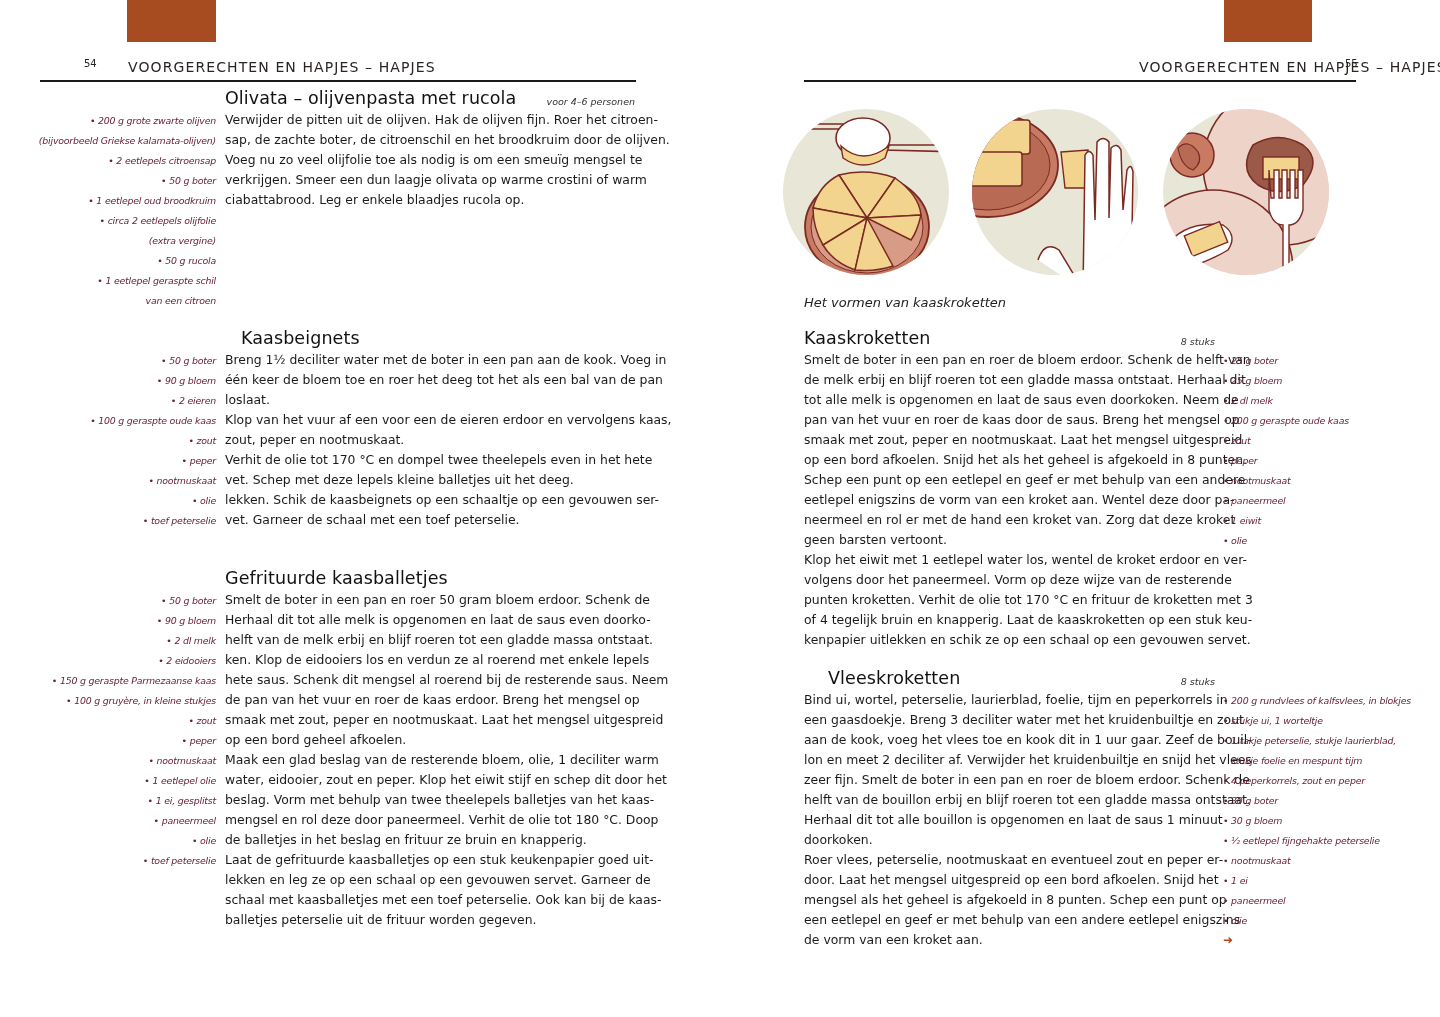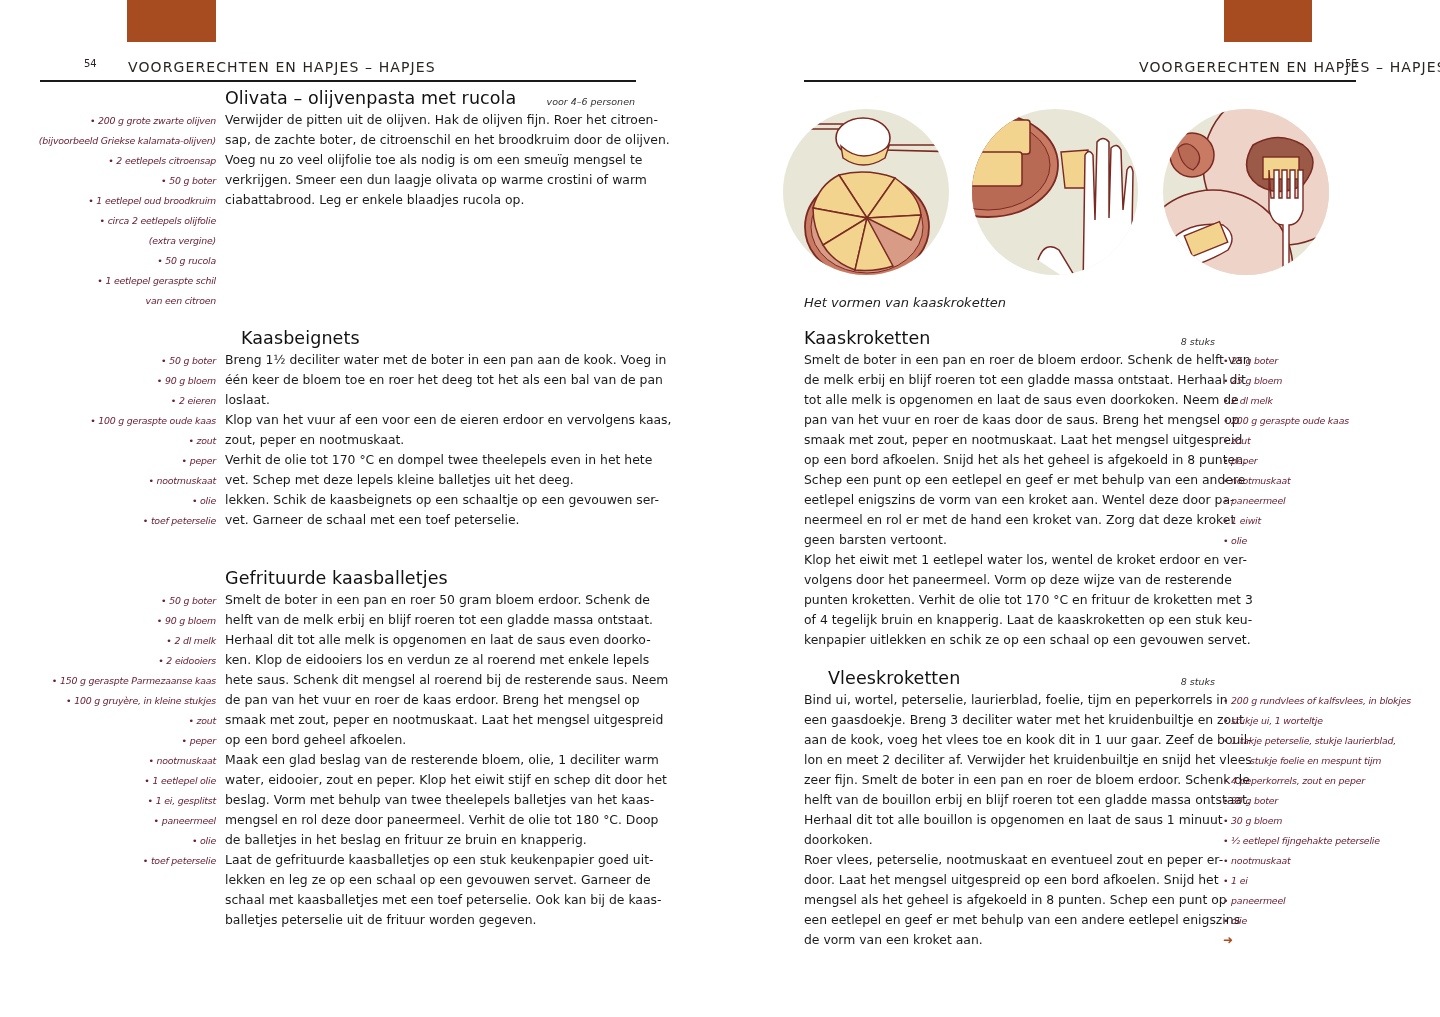--- a/index.html
+++ b/index.html
@@ -105,22 +105,22 @@
     <span class="it">• peper</span>
     <span class="it">• nootmuskaat</span>
     <span class="it">• 1 eetlepel olie</span>
     <span class="it">• 1 ei, gesplitst</span>
     <span class="it">• paneermeel</span>
     <span class="it">• olie</span>
     <span class="it">• toef peterselie</span>
   </div>
   <div class="body-text" style="left:225px; top:590px;">
     <span class="ln">Smelt de boter in een pan en roer 50 gram bloem erdoor. Schenk de</span>
+    <span class="ln">Herhaal dit tot alle melk is opgenomen en laat de saus even doorko-</span>
     <span class="ln">helft van de melk erbij en blijf roeren tot een gladde massa ontstaat.</span>
-    <span class="ln">Herhaal dit tot alle melk is opgenomen en laat de saus even doorko-</span>
     <span class="ln">ken. Klop de eidooiers los en verdun ze al roerend met enkele lepels</span>
     <span class="ln">hete saus. Schenk dit mengsel al roerend bij de resterende saus. Neem</span>
     <span class="ln">de pan van het vuur en roer de kaas erdoor. Breng het mengsel op</span>
     <span class="ln">smaak met zout, peper en nootmuskaat. Laat het mengsel uitgespreid</span>
     <span class="ln last">op een bord geheel afkoelen.</span>
     <span class="ln">Maak een glad beslag van de resterende bloem, olie, 1 deciliter warm</span>
     <span class="ln">water, eidooier, zout en peper. Klop het eiwit stijf en schep dit door het</span>
     <span class="ln">beslag. Vorm met behulp van twee theelepels balletjes van het kaas-</span>
     <span class="ln">mengsel en rol deze door paneermeel. Verhit de olie tot 180 °C. Doop</span>
     <span class="ln last">de balletjes in het beslag en frituur ze bruin en knapperig.</span>
@@ -250,21 +250,21 @@
     <span class="ln">Roer vlees, peterselie, nootmuskaat en eventueel zout en peper er-</span>
     <span class="ln">door. Laat het mengsel uitgespreid op een bord afkoelen. Snijd het</span>
     <span class="ln">mengsel als het geheel is afgekoeld in 8 punten. Schep een punt op</span>
     <span class="ln">een eetlepel en geef er met behulp van een andere eetlepel enigszins</span>
     <span class="ln last">de vorm van een kroket aan.</span>
   </div>
   <div class="ingr right-col" style="left:1223px; top:691px; width:210px;">
     <span class="it">• 200 g rundvlees of kalfsvlees, in blokjes</span>
     <span class="it">• stukje ui, 1 worteltje</span>
     <span class="it">• 1 takje peterselie, stukje laurierblad,</span>
-    <span class="it" style="padding-left:8px;margin-left:19px;">stukje foelie en mespunt tijm</span>
+    <span class="it" style="padding-left:8px;">stukje foelie en mespunt tijm</span>
     <span class="it">• 4 peperkorrels, zout en peper</span>
     <span class="it">• 30 g boter</span>
     <span class="it">• 30 g bloem</span>
     <span class="it">• ½ eetlepel fijngehakte peterselie</span>
     <span class="it">• nootmuskaat</span>
     <span class="it">• 1 ei</span>
     <span class="it">• paneermeel</span>
     <span class="it">• olie</span>
   </div>
   <div class="arrow">➜</div>

